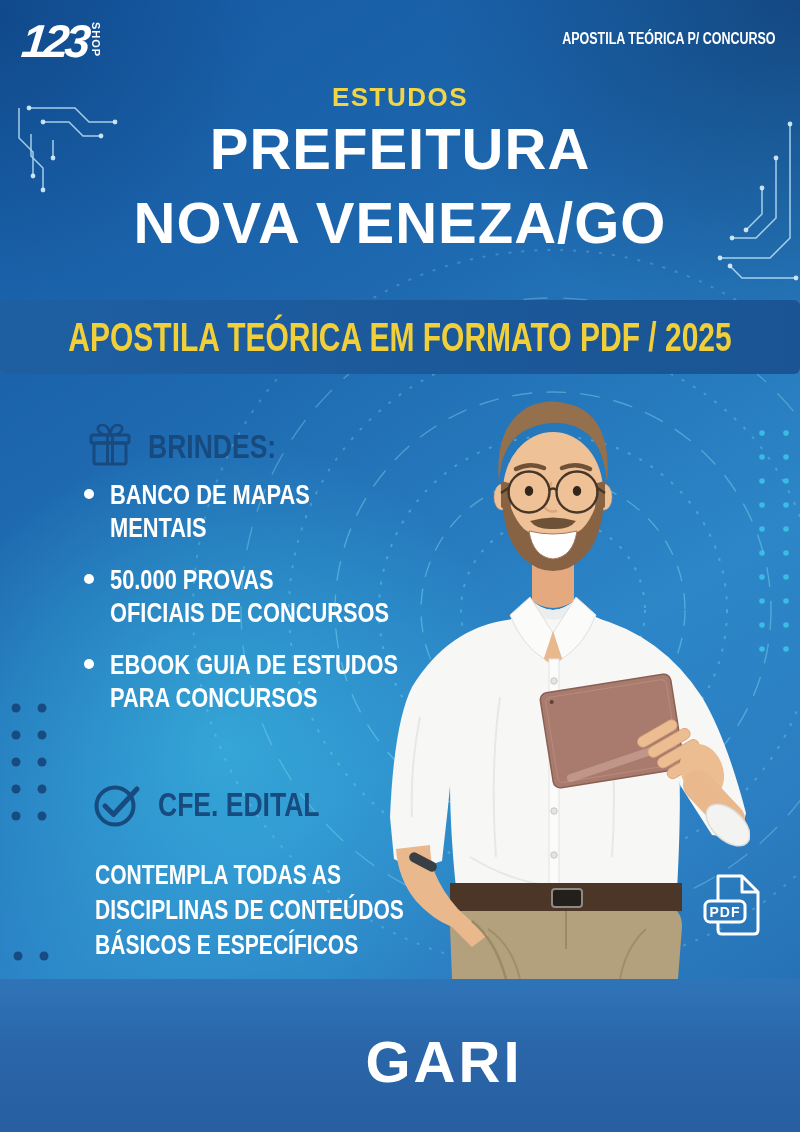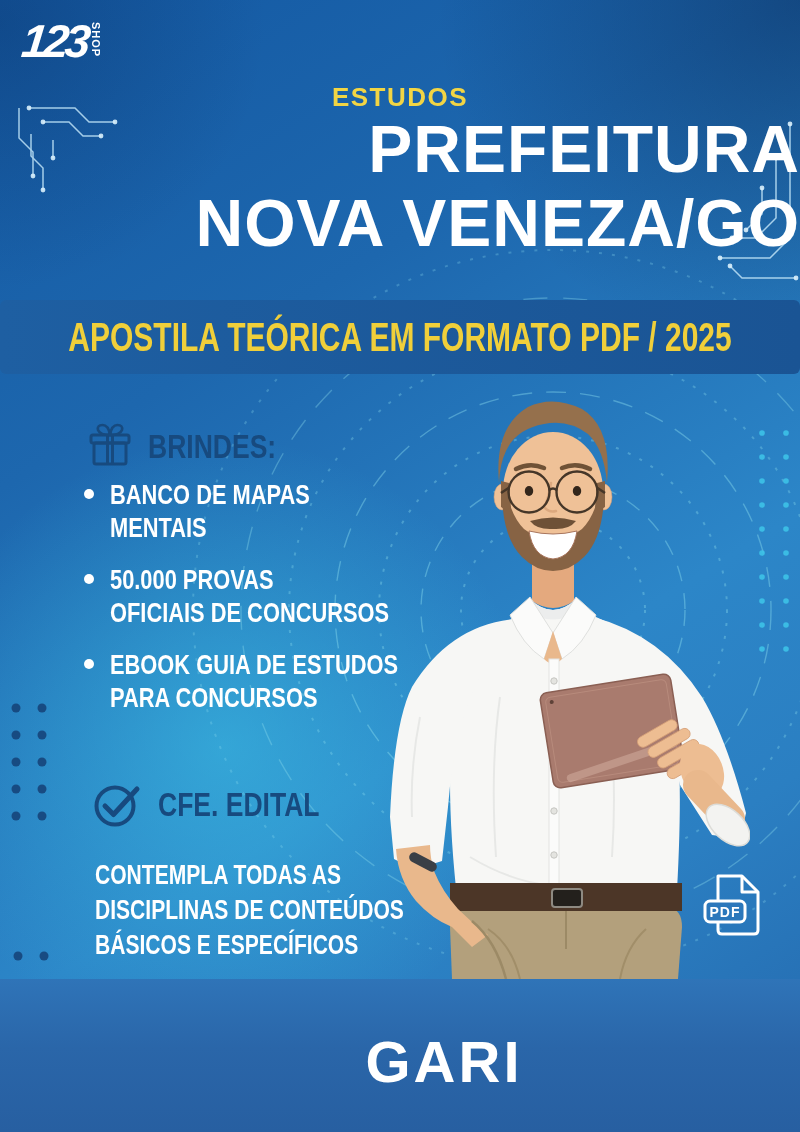--- a/index.html
+++ b/index.html
@@ -16,21 +16,21 @@
   .cond{display:inline-block;transform:scaleX(.78);transform-origin:left top;white-space:nowrap;}
   
   .logo{left:22px;top:18px;display:flex;align-items:flex-start;color:#fff;}
   .logo .num{font-size:46px;font-weight:900;font-style:italic;letter-spacing:-4px;transform:skewX(-6deg);line-height:1;}
   .logo .shop{writing-mode:vertical-rl;text-orientation:mixed;font-size:11px;font-weight:700;letter-spacing:1px;margin-left:3px;margin-top:4px;line-height:1;}
   
   .corner-label{right:25px;top:30px;color:#fff;font-size:16px;font-weight:700;}
   .corner-label .cond{transform-origin:right top;}
   
   .kicker{top:82px;left:0;width:100%;text-align:center;color:#f2d544;font-size:26px;font-weight:800;letter-spacing:1.5px;}
-  .title{top:112px;left:0;width:100%;text-align:right;color:#fff;font-weight:700;font-size:66px;line-height:74px;letter-spacing:1px;}
+  .title{top:112px;left:0;width:100%;text-align:center;color:#fff;font-weight:700;font-size:58px;line-height:74px;letter-spacing:1px;}
   
   .banner{top:300px;left:0;width:100%;height:74px;background:linear-gradient(90deg,#1e5fa2,#1a5494);border-radius:6px;}
   .banner-inner{width:128%;margin-left:-14%;text-align:center;line-height:74px;color:#f0cf3a;font-size:40px;font-weight:700;transform:scaleX(.75);}
   
   .section-heading{display:flex;align-items:center;color:#174a7f;text-align:center;}
   .brindes-heading{left:86px;top:422px;}
   .section-heading .txt{font-size:34px;font-weight:700;margin-left:14px;}
   .bullets{left:84px;top:478px;width:360px;}
   .bullet-item{display:flex;margin-bottom:19px;}
   .bullet-dot{width:10px;height:10px;border-radius:50%;background:#fff;margin:11px 16px 0 0;flex:none;}
@@ -279,20 +279,23 @@
 
   <div class="abs banner">
     <div class="banner-inner">APOSTILA TEÓRICA EM FORMATO PDF / 2025</div>
   </div>
 
   <div class="abs logo">
     <span class="num">123</span>
     <span class="shop">SHOP</span>
   </div>
 
+  <div class="abs corner-label">
+    <span class="cond">APOSTILA TEÓRICA P/ CONCURSO</span>
+  </div>
 
   <div class="abs kicker">ESTUDOS</div>
   <div class="abs title">
     <div>PREFEITURA</div>
     <div>NOVA VENEZA/GO</div>
   </div>
 
   <div class="abs section-heading brindes-heading">
     <svg width="48" height="48" viewBox="0 0 48 48" fill="none" stroke="#174a7f" stroke-width="3">
       <rect x="8" y="21" width="32" height="21" rx="2"></rect>

